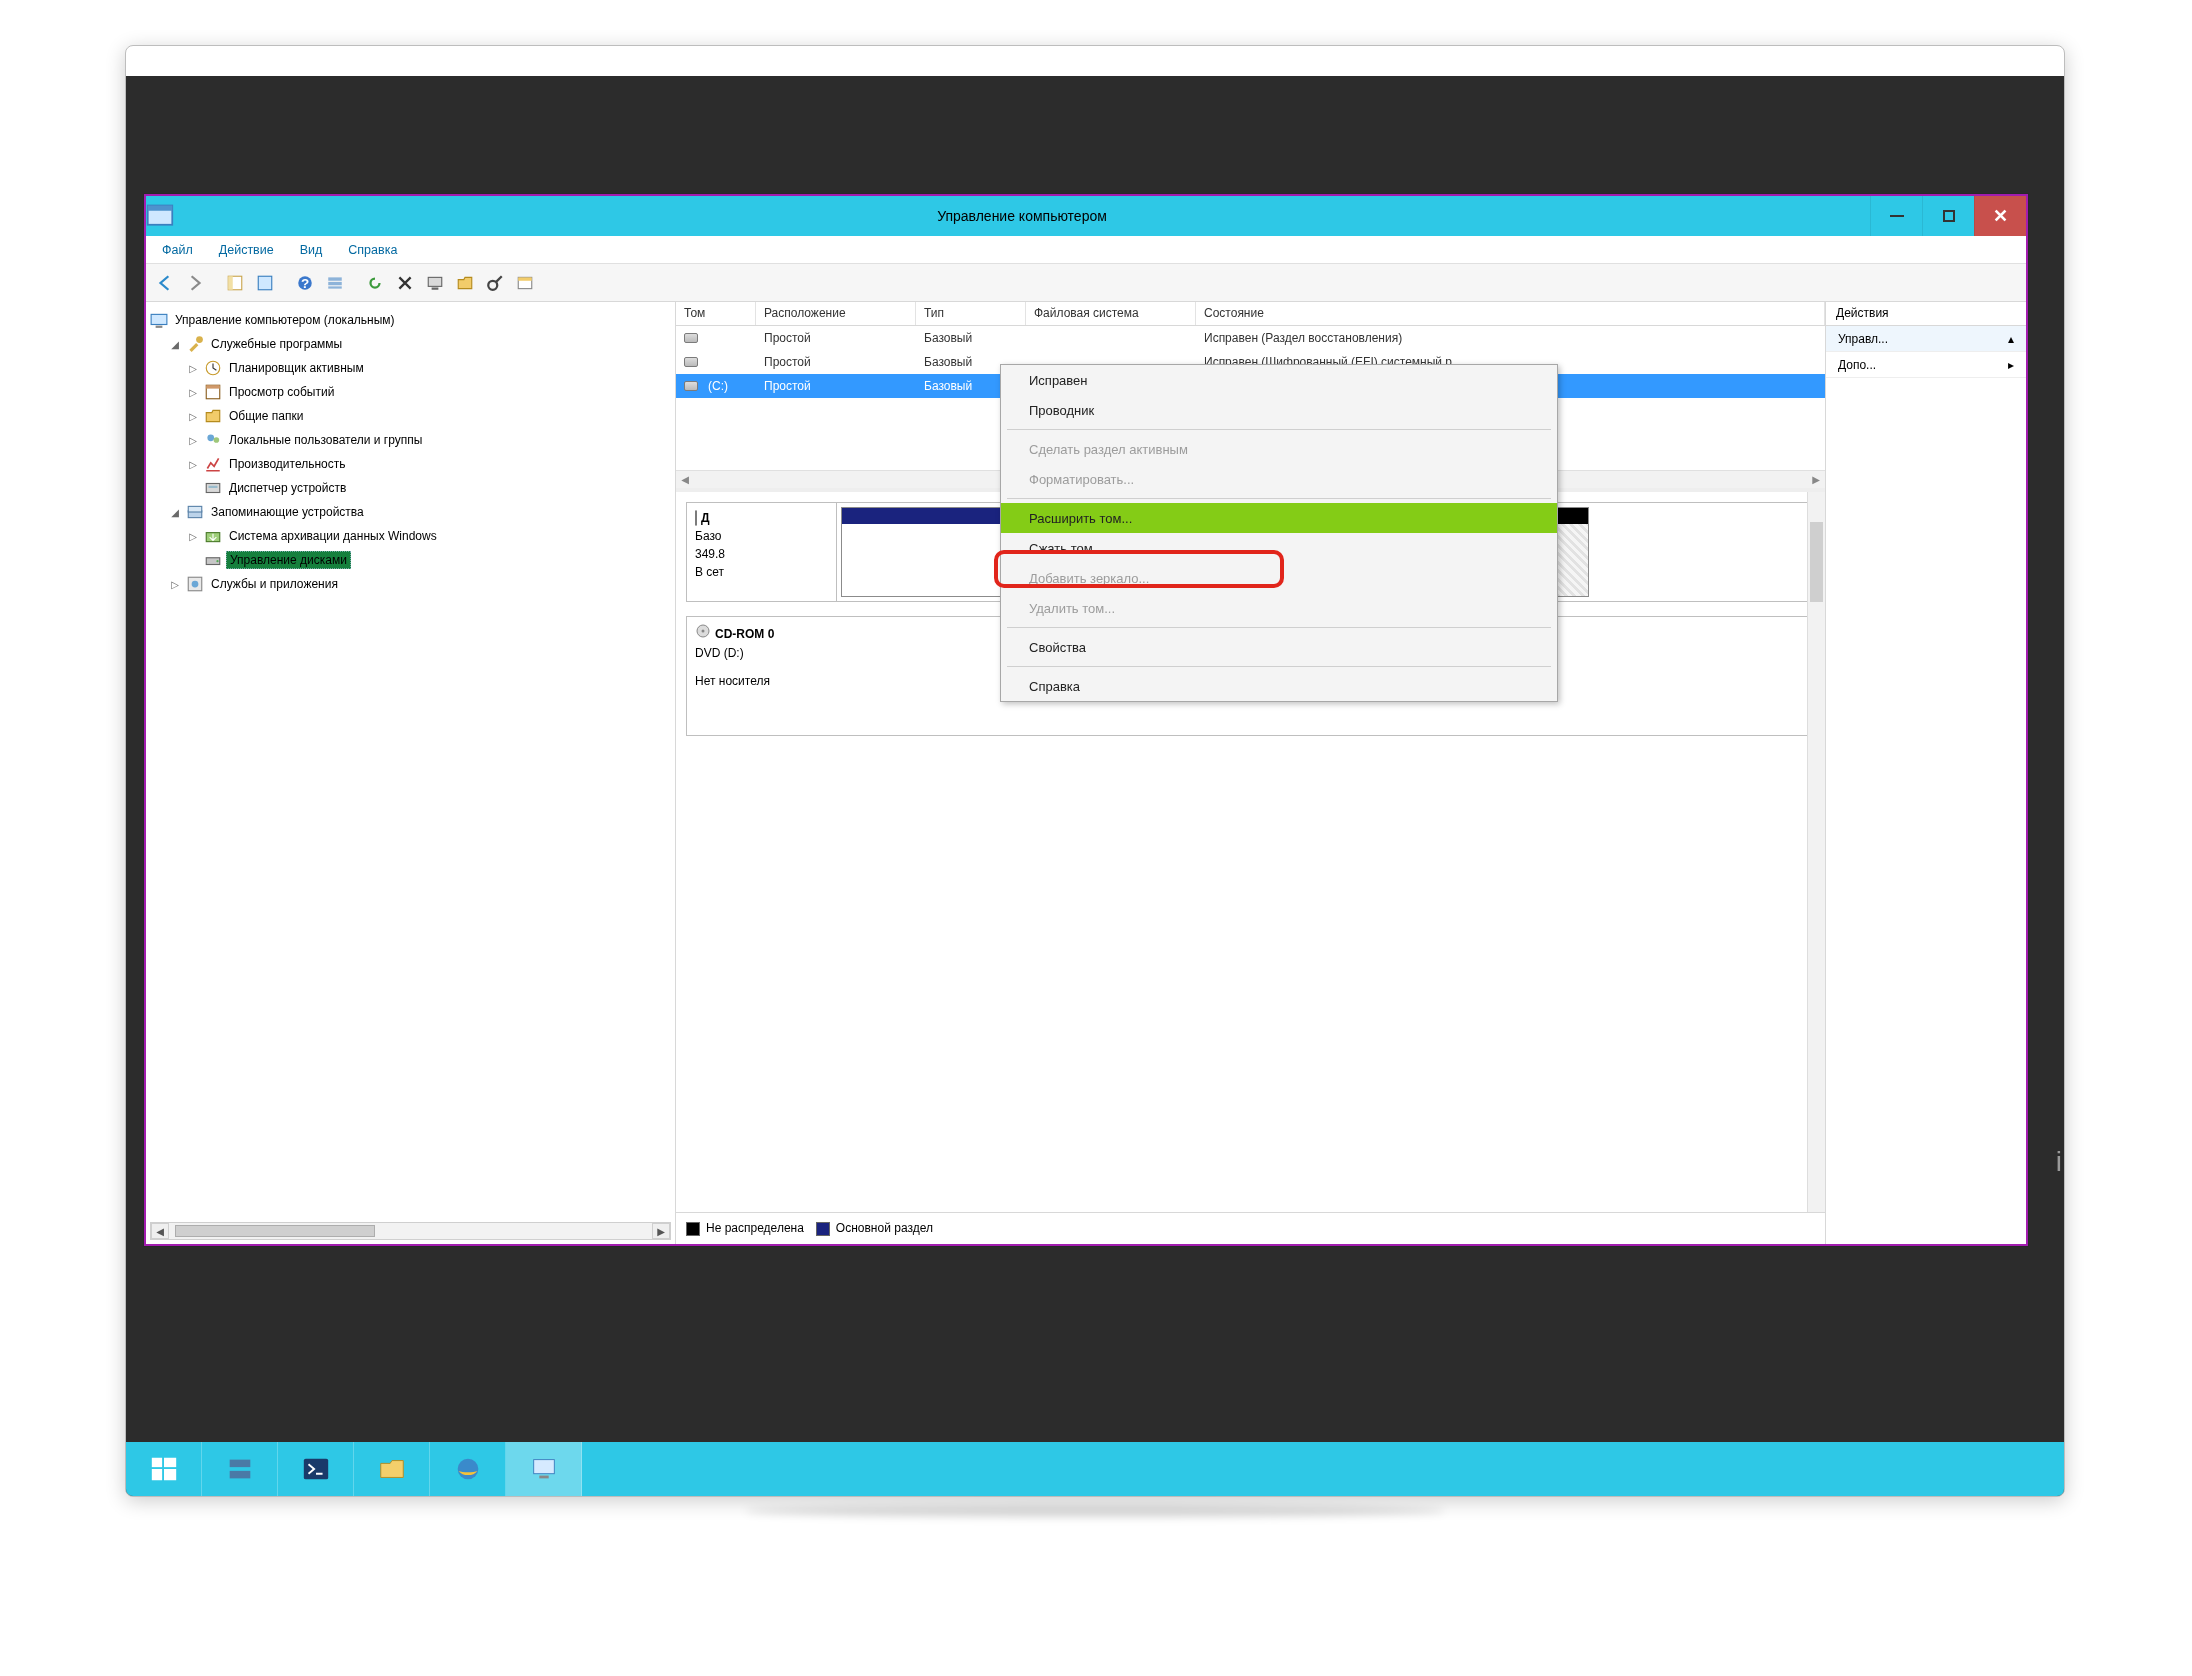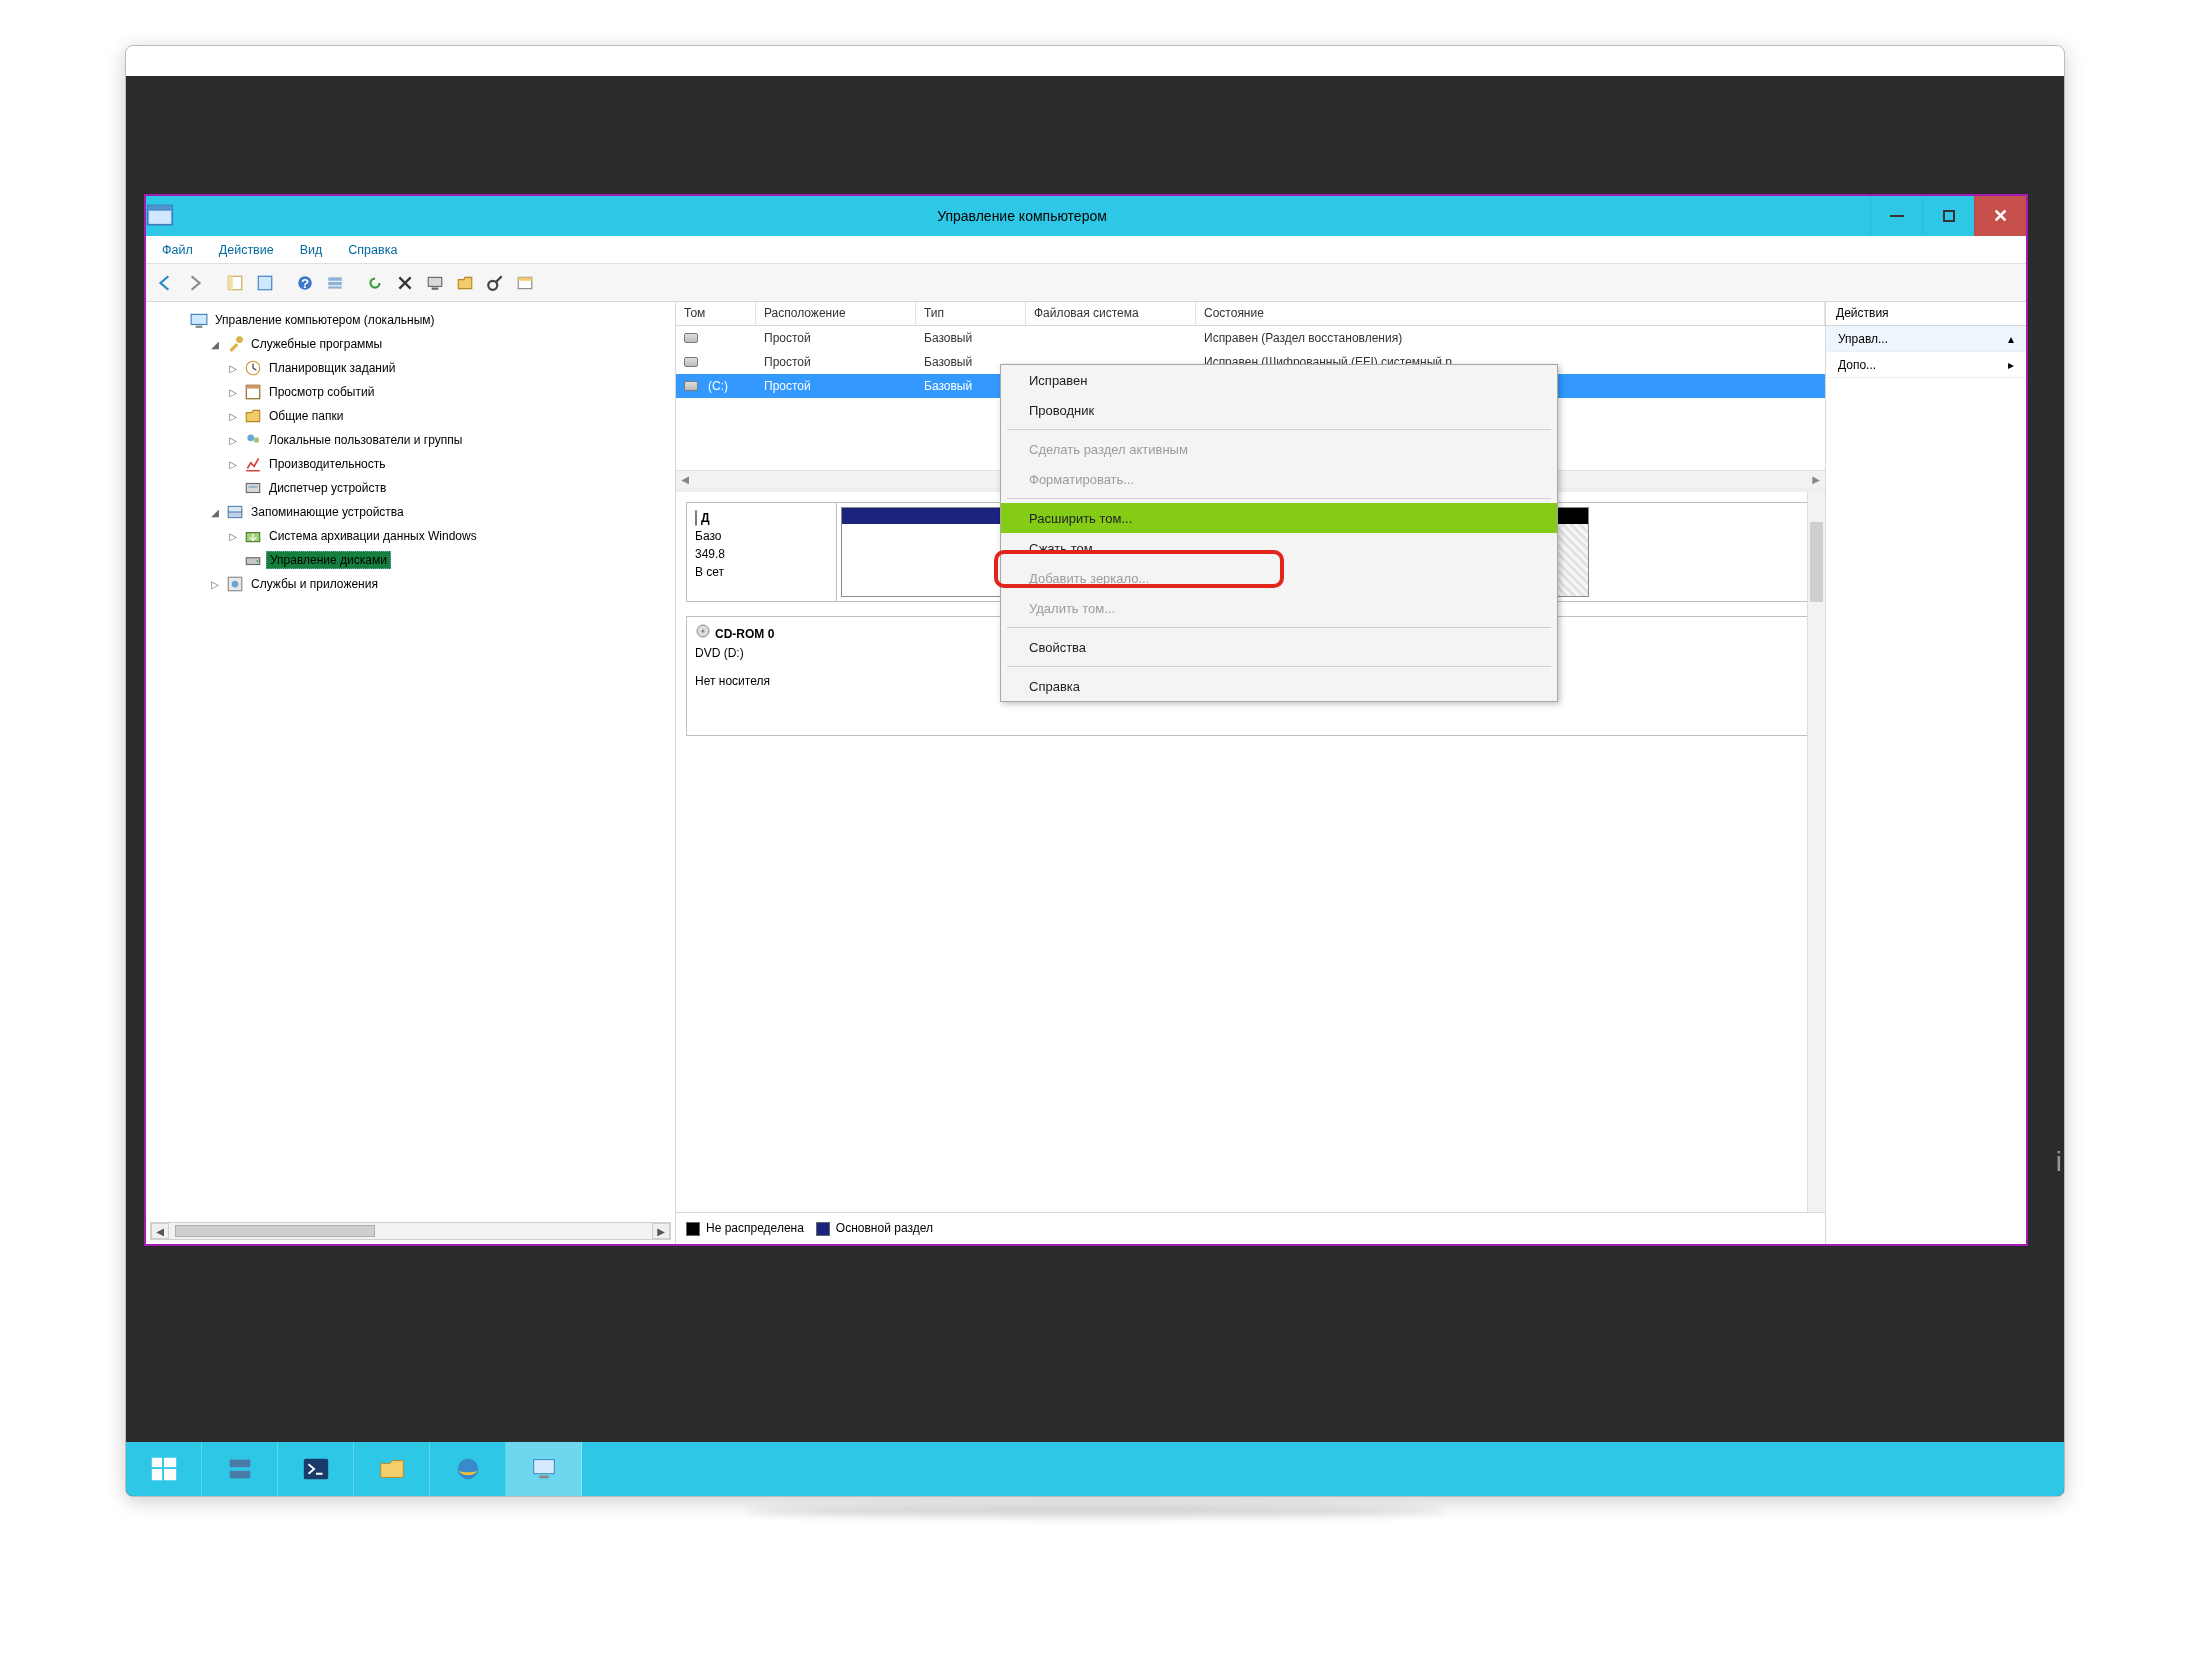--- a/index.html
+++ b/index.html
@@ -40,21 +40,21 @@
   .tool svg{width:18px;height:18px;}
   .tool-sep{width:6px;}
 
   .mmc-body { position:absolute; top:106px; left:0; right:0; bottom:0; display:flex;}
   .panel { border-right:1px solid #d8d8d8; position:relative; overflow:hidden;}
   .panel.left{width:530px; background:#fff;}
   .panel.center{flex:1; background:#fff; display:flex; flex-direction:column;}
   .panel.right{width:200px; border-right:none; background:#fff;}
 
   
-  .tree { padding:6px 4px; white-space:nowrap;margin-left:40px; }
+  .tree { padding:6px 4px; white-space:nowrap; }
   .tn { display:flex; align-items:center; height:24px; gap:4px;}
   .tn .exp{width:14px; display:flex; justify-content:center; color:#6a6a6a; font-size:10px;}
   .tn .ic{width:18px;height:18px;display:flex;align-items:center;justify-content:center;}
   .tn .lbl{padding:1px 3px;}
   .tn.sel .lbl{background:#15803d;border:1px dotted #7aa;}
   .ind1{padding-left:18px;} .ind2{padding-left:36px;}
   .hscroll{position:absolute;left:4px;right:4px;bottom:4px;height:18px;border:1px solid #cfcfcf;background:#f2f2f2;display:flex;align-items:center;}
   .hscroll .sbtn{width:18px;height:100%;background:#efefef;border:1px solid #cfcfcf;display:flex;align-items:center;justify-content:center;font-size:10px;color:#555;}
   .hscroll .thumb{height:12px;background:#cfcfcf;border:1px solid #adadad;}
 
@@ -238,21 +238,21 @@
               <span class="lbl">Служебные программы</span>
             </div>
             <div class="tn ind2">
                 <span class="exp">▷</span>
                 <span class="ic">
                   <svg viewBox="0 0 16 16">
                     <circle cx="8" cy="8" r="6" fill="#fff" stroke="#c79a2a"></circle>
                     <path d="M8 4v4l3 2" stroke="#333" fill="none"></path>
                   </svg>
                 </span>
-                <span class="lbl">Планировщик заданий</span>
+                <span class="lbl">Планировщик активным</span>
               </div>
             <div class="tn ind2">
                 <span class="exp">▷</span>
                 <span class="ic">
                   <svg viewBox="0 0 16 16">
                     <rect x="2" y="2" width="12" height="12" fill="#fff" stroke="#8b5e1e"></rect>
                     <rect x="2" y="2" width="12" height="3" fill="#d0996a"></rect>
                   </svg>
                 </span>
                 <span class="lbl">Просмотр событий</span>

